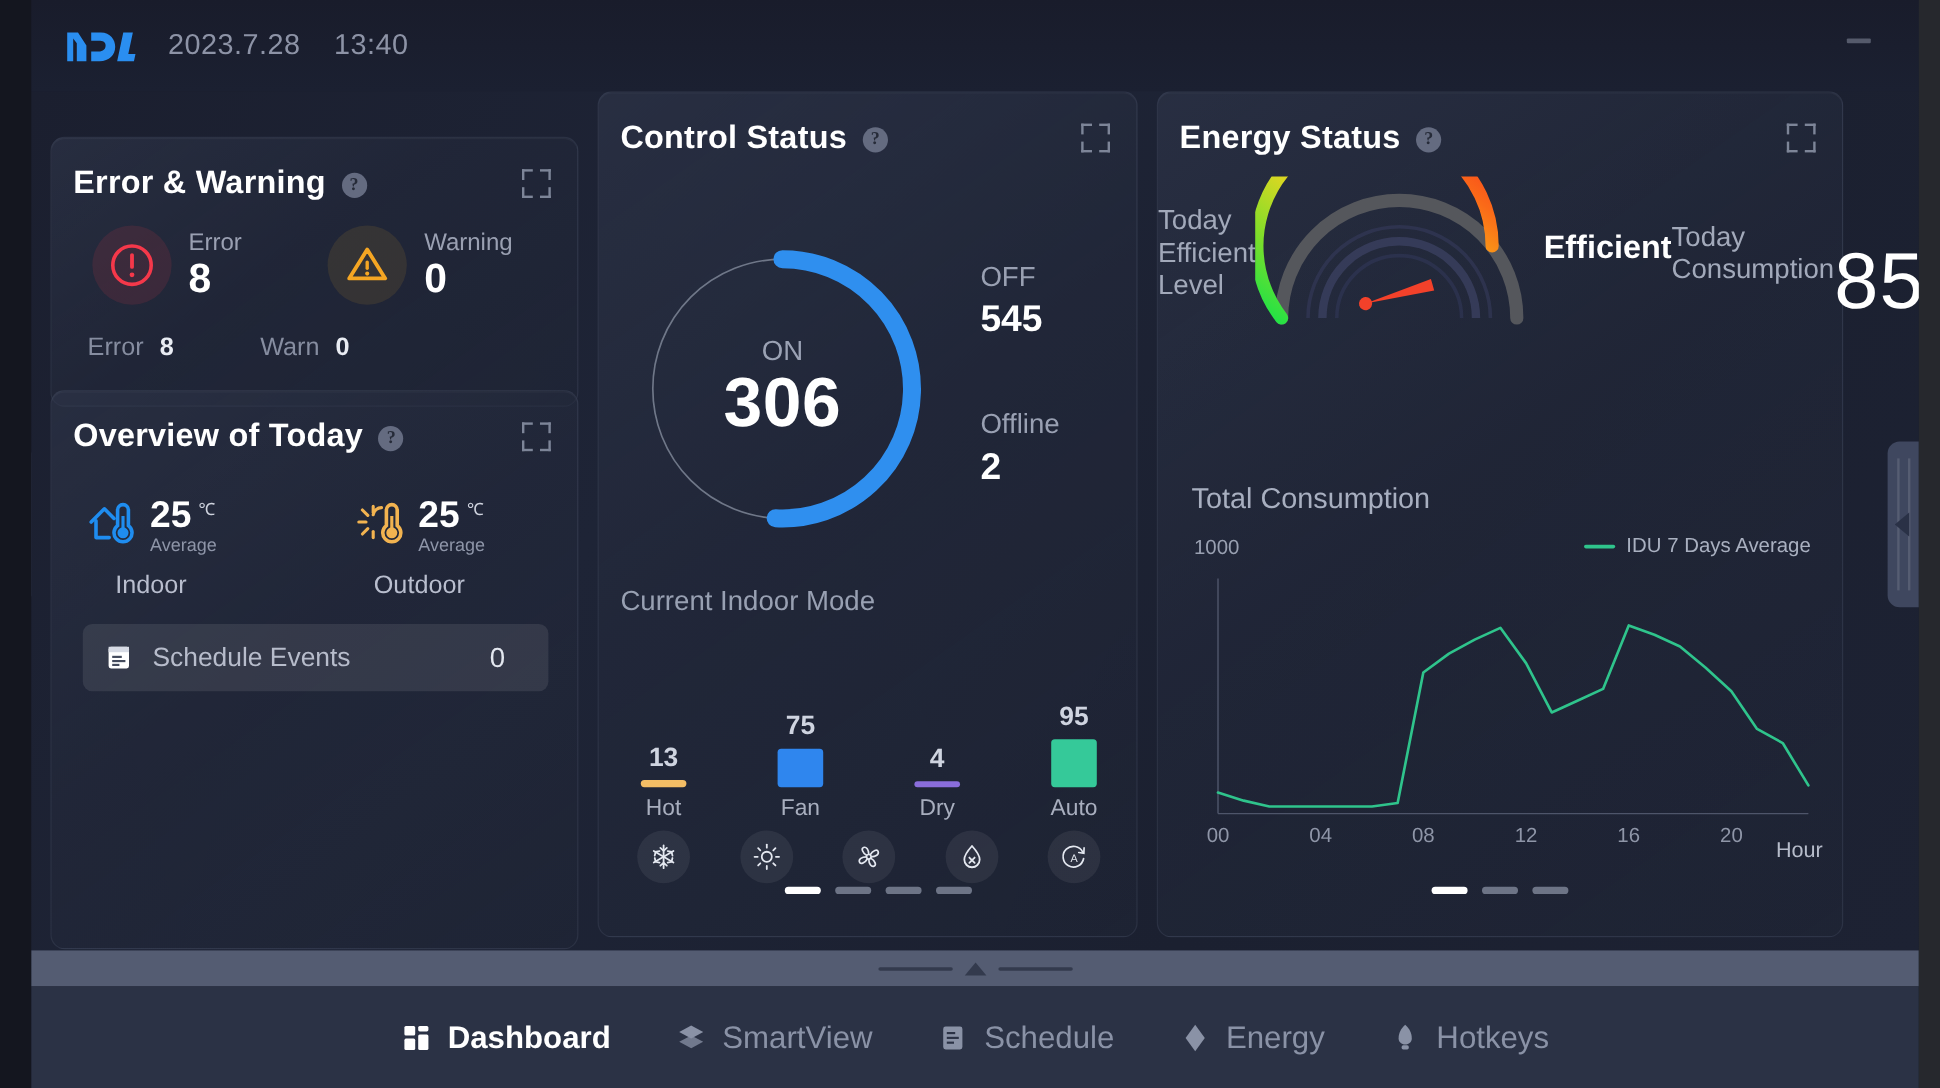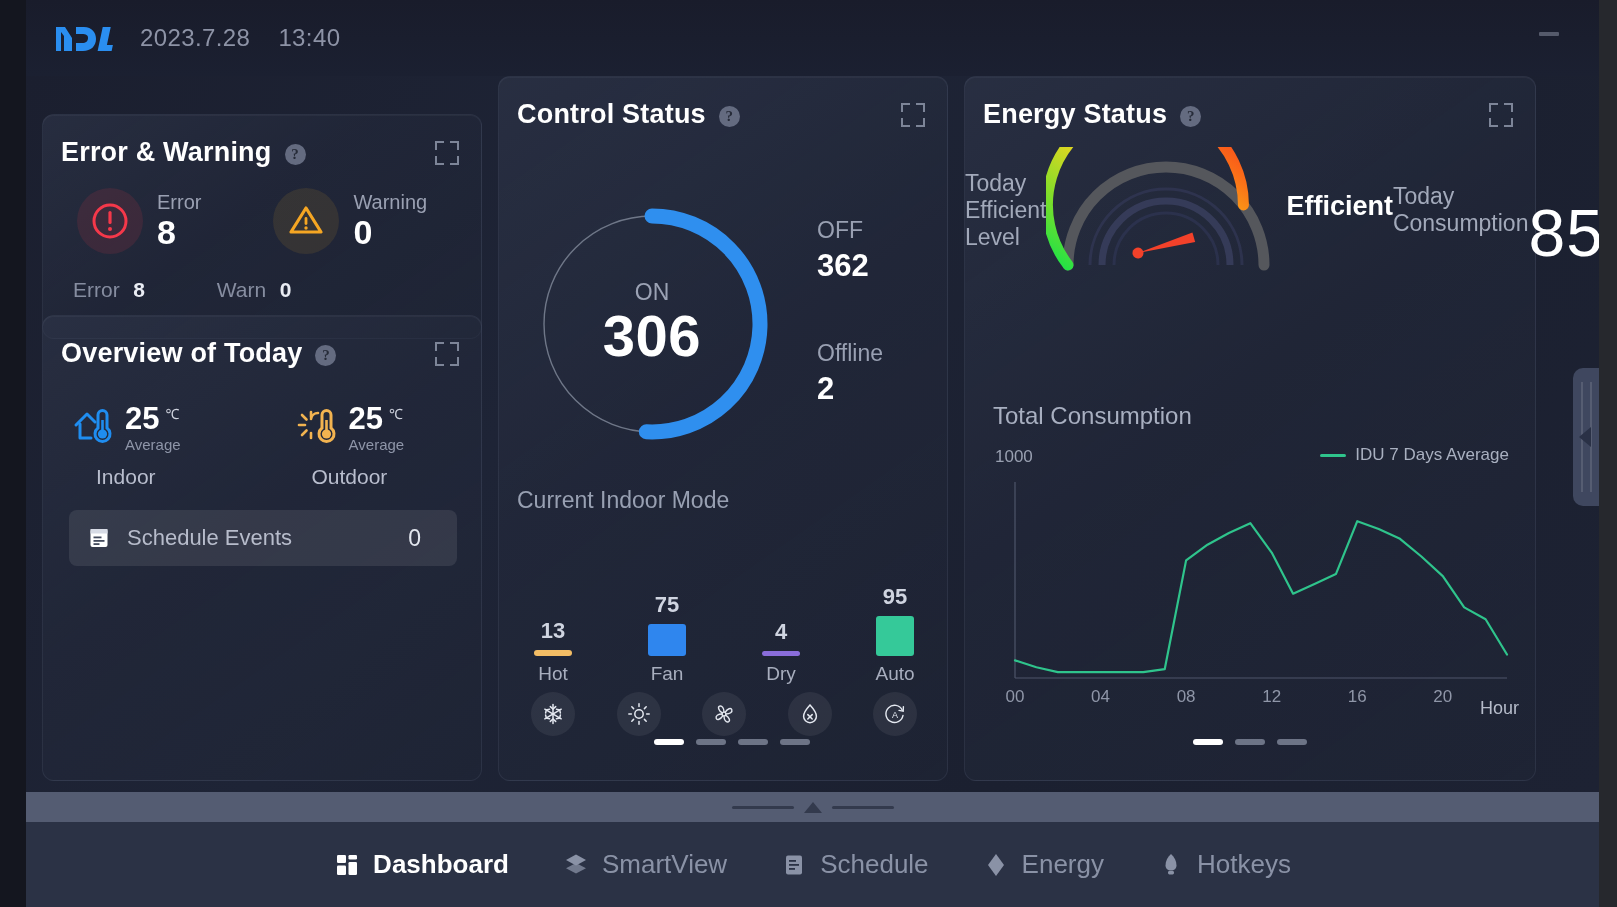--- a/index.html
+++ b/index.html
@@ -85,21 +85,21 @@
   }
   .ew-badge.err { background: rgba(245,56,72,.12); }
   .ew-badge.warn { background: rgba(247,178,44,.10); }
   .ew-label { font-size: 20px; color: #9aa0b2; line-height: 1.15; }
   .ew-value { font-size: 34px; font-weight: 700; color: #fff; line-height: 1.08; }
   .ew-foot { display: flex; gap: 72px; margin: 24px 0 0 30px; }
   .ew-foot span.k { font-size: 21px; color: #868da0; }
   .ew-foot span.v { font-size: 21px; color: #e9ecf3; font-weight: 700; margin-left: 9px; }
 
   
-  #panel-overview { left: 16px; top: 239px; width: 440px; height: 466px; }
+  #panel-overview { left: 16px; top: 249px; width: 440px; height: 466px; }
   #panel-overview .panel-head { margin: 22px 0 0 18px; }
   .ov-row { display:flex; margin: 34px 0 0 28px; gap: 114px; }
   .ov-item { display:flex; flex-direction: column; align-items: center; }
   .ov-top { display:flex; align-items: flex-start; gap: 8px; }
   .ov-num { font-size: 31px; font-weight: 700; color: #fff; line-height: 1; }
   .ov-unit { font-size: 14px; color: #cfd3de; margin-top: 1px; }
   .ov-avg { font-size: 15px; color: #8e95a8; margin-top: 2px; }
   .ov-name { font-size: 21px; color: #b9bece; margin-top: 12px; }
   .sched-bar {
     position:absolute; left: 26px; top: 194px; width: 388px; height: 56px;
@@ -384,21 +384,21 @@
         </svg>
         <div class="donut-center">
           <div class="donut-on">ON</div>
           <div class="donut-num">306</div>
         </div>
       </div>
 
       <div class="ctl-side">
         <div>
           <div class="k">OFF</div>
-          <div class="v">362</div>
+          <div class="v">545</div>
         </div>
         <div class="grp2">
           <div class="k">Offline</div>
           <div class="v">2</div>
         </div>
       </div>
 
       <div class="mode-title">Current Indoor Mode</div>
       <div id="mode-row">
           <div class="mode-col">

